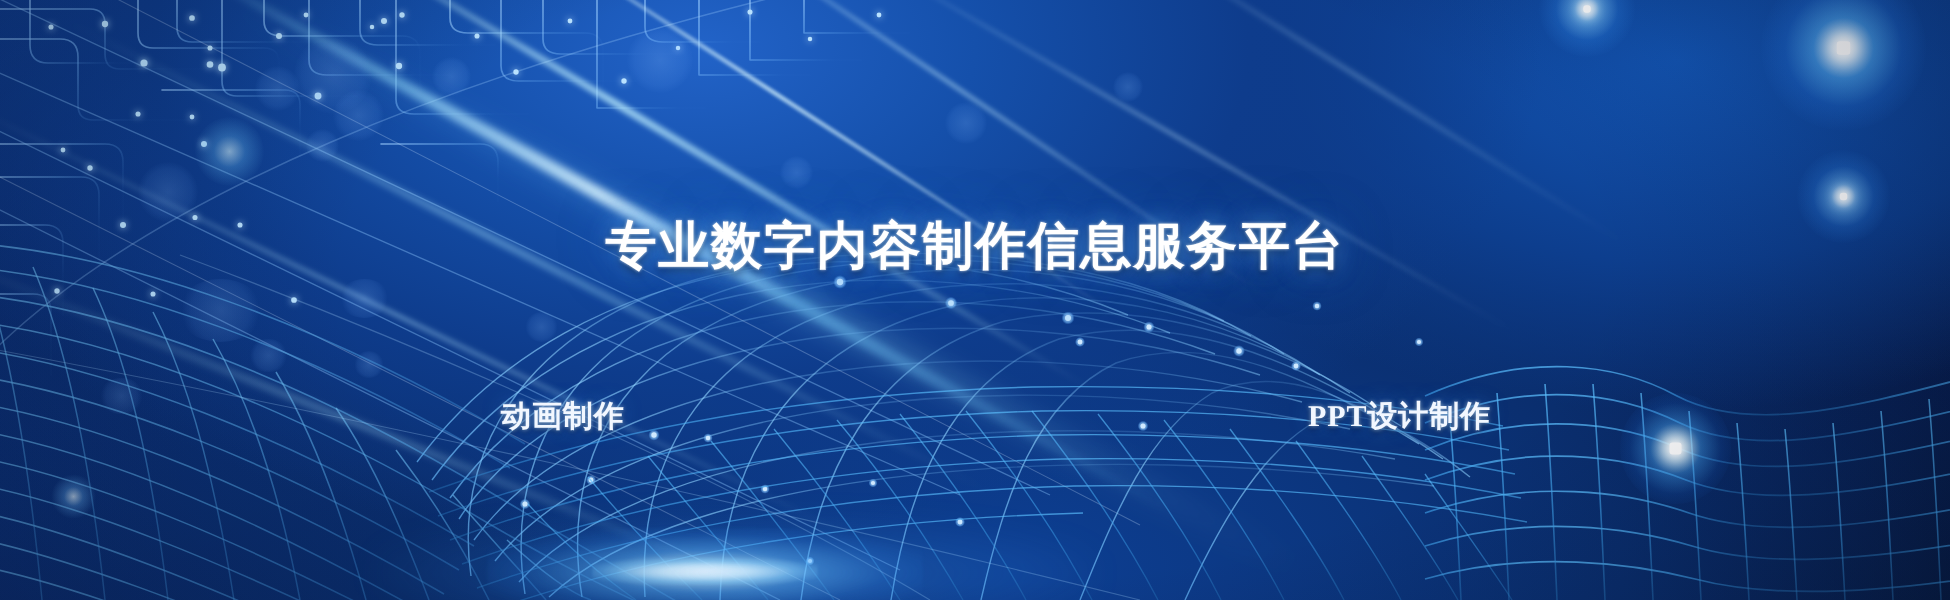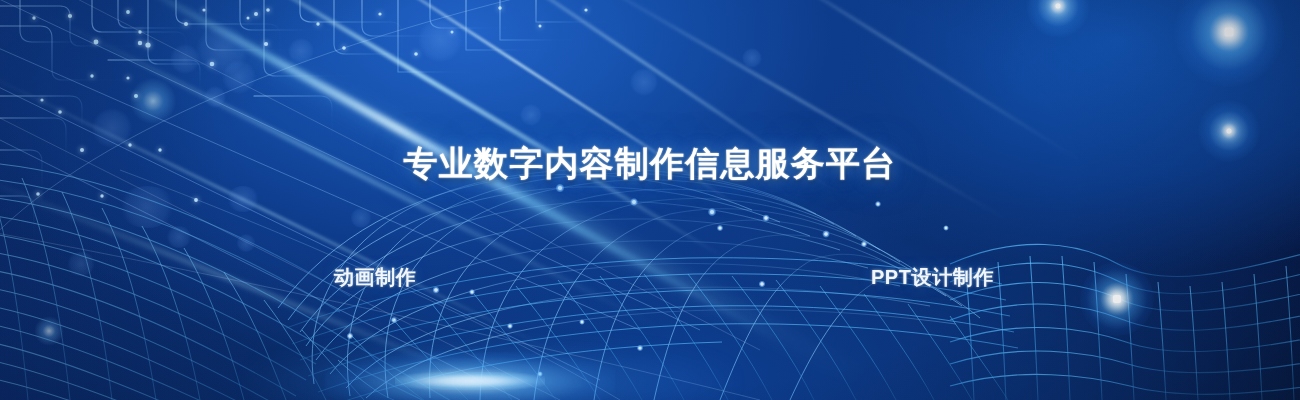--- a/index.html
+++ b/index.html
@@ -83,21 +83,21 @@
     font-weight: bold;
     color: #f2f7ff;
     letter-spacing: 0.6px;
     white-space: nowrap;
     text-shadow:
       0 0 3px rgba(190,225,255,0.7),
       0 0 12px rgba(60,140,240,0.55),
       0 1px 4px rgba(0,10,36,0.9);
   }
   .sub-item.serif-lead {
-    font-family: Liberation Sans, sans-serif;
+    font-family: Liberation Serif, serif;
   }
 
   
   .orb {
     position: absolute;
     border-radius: 50%;
     pointer-events: none;
   }
   .orb .core {
     position: absolute;

